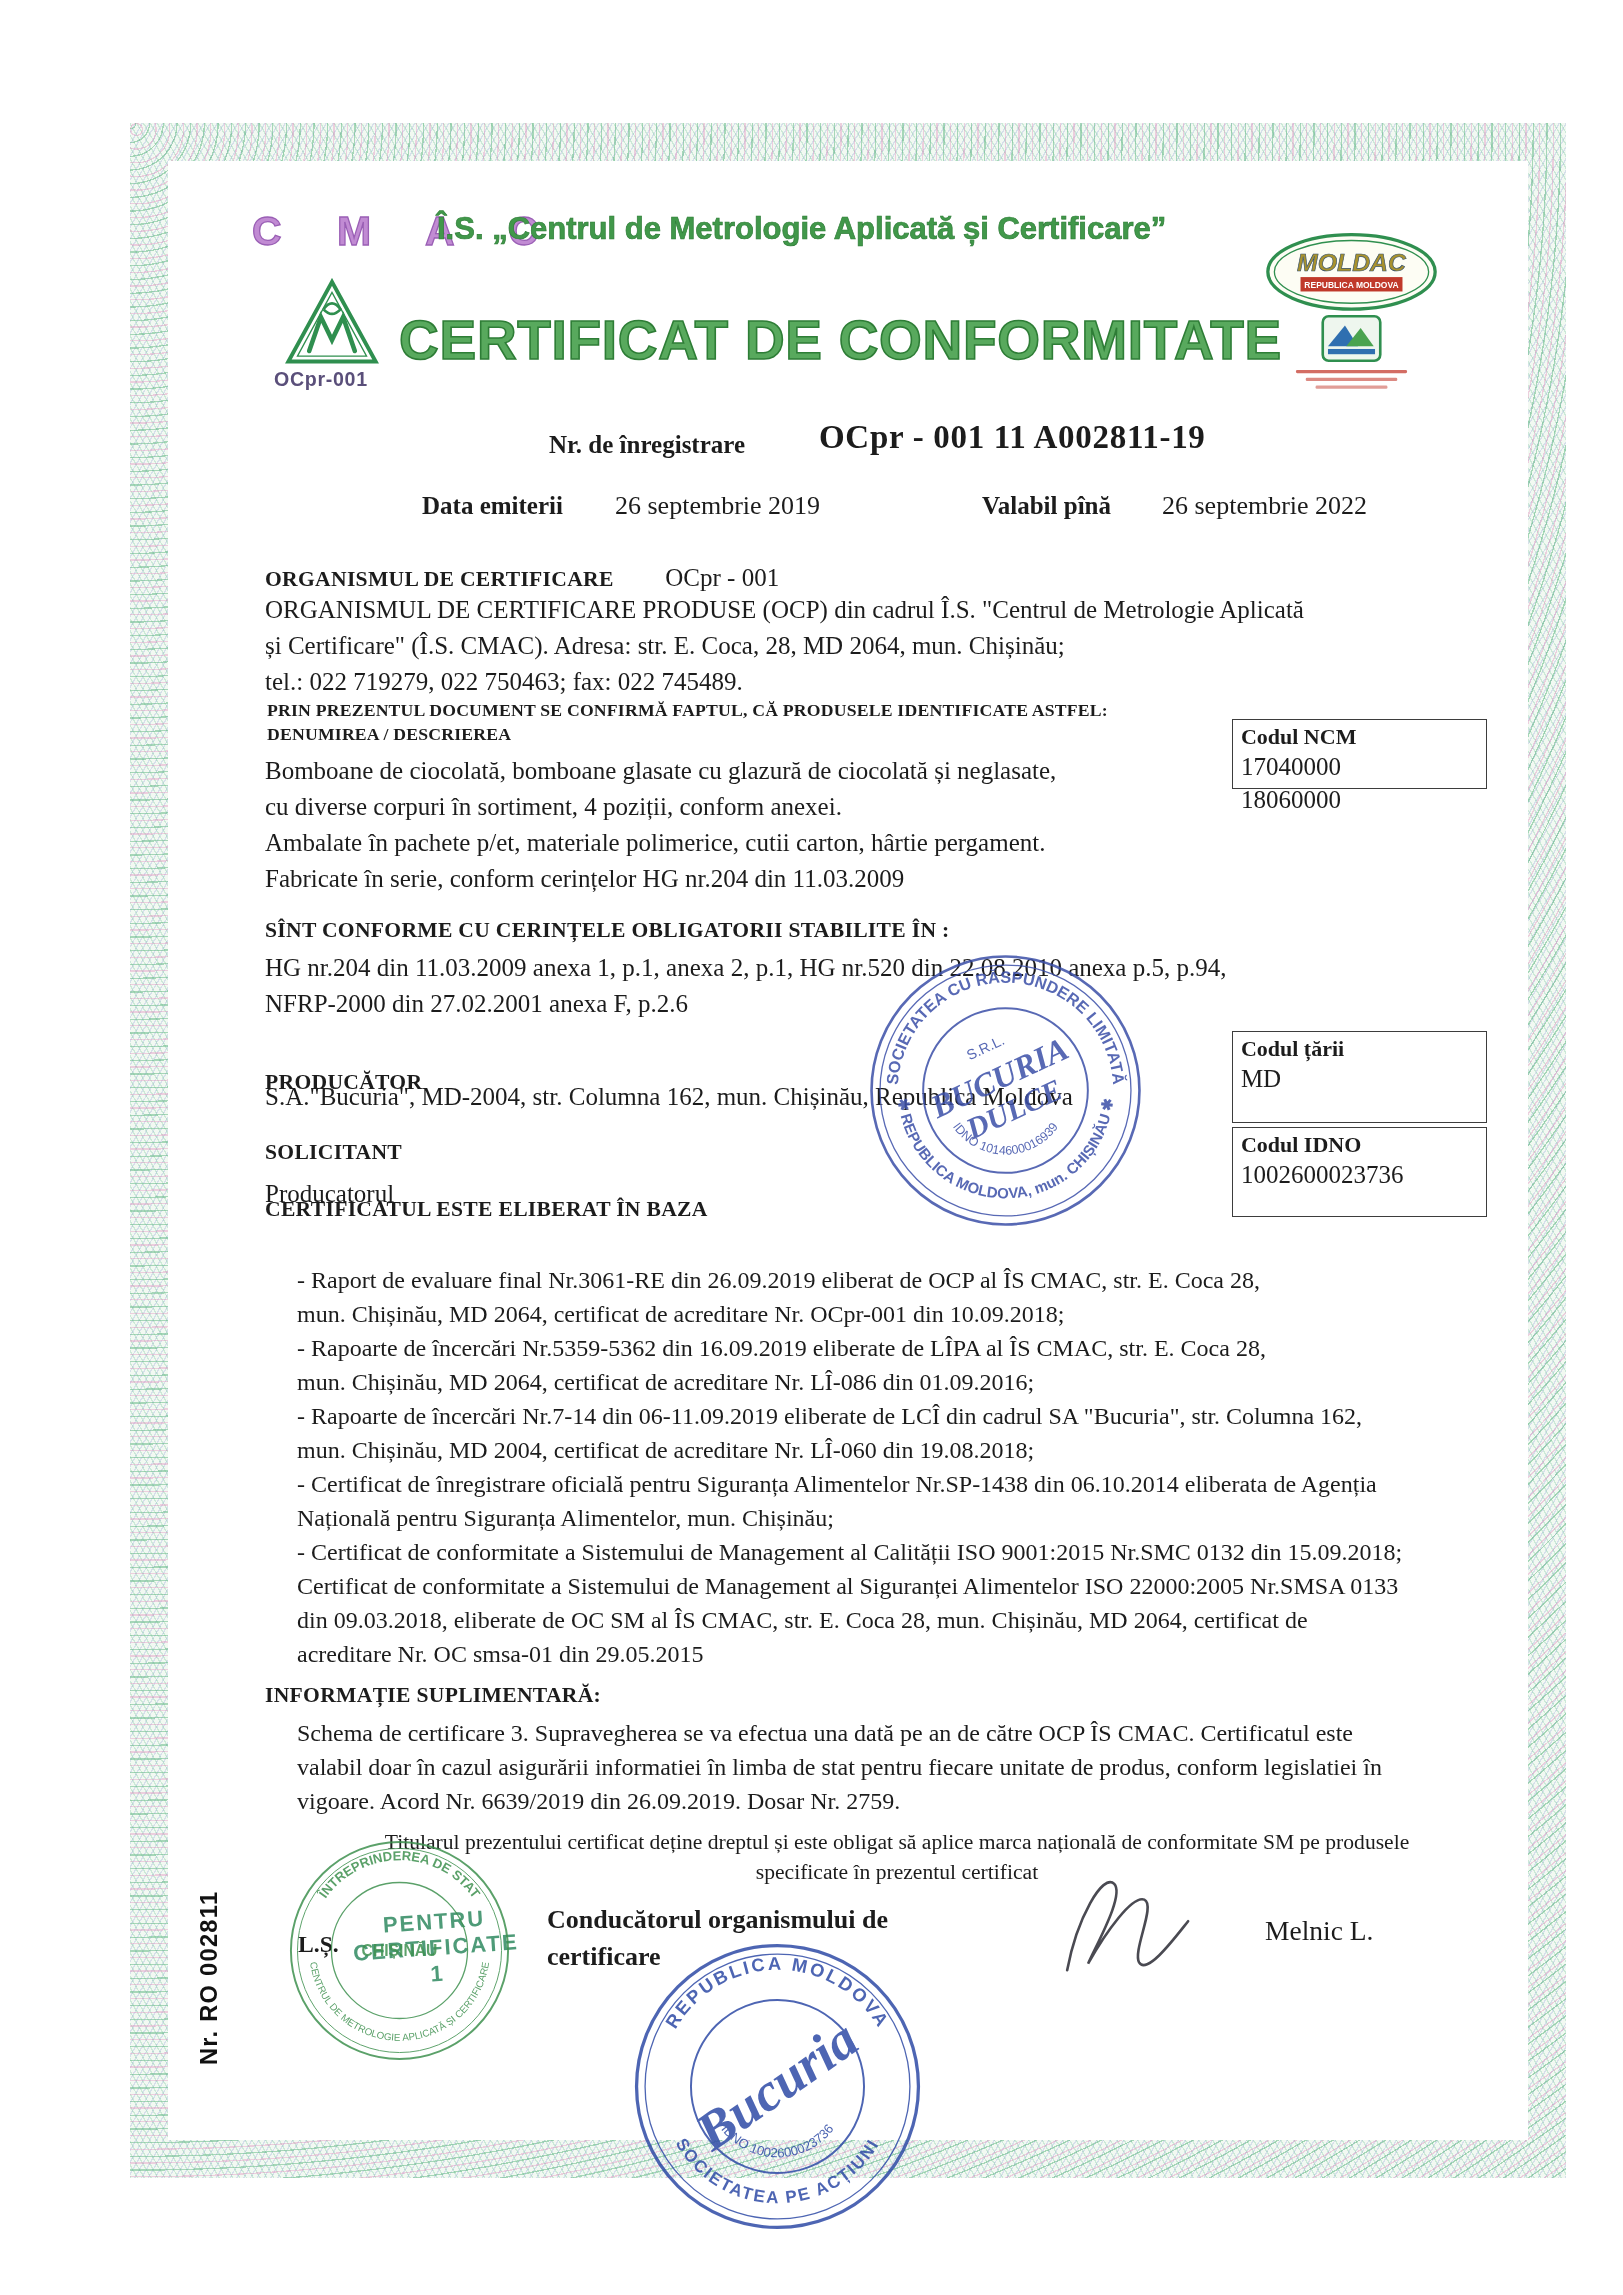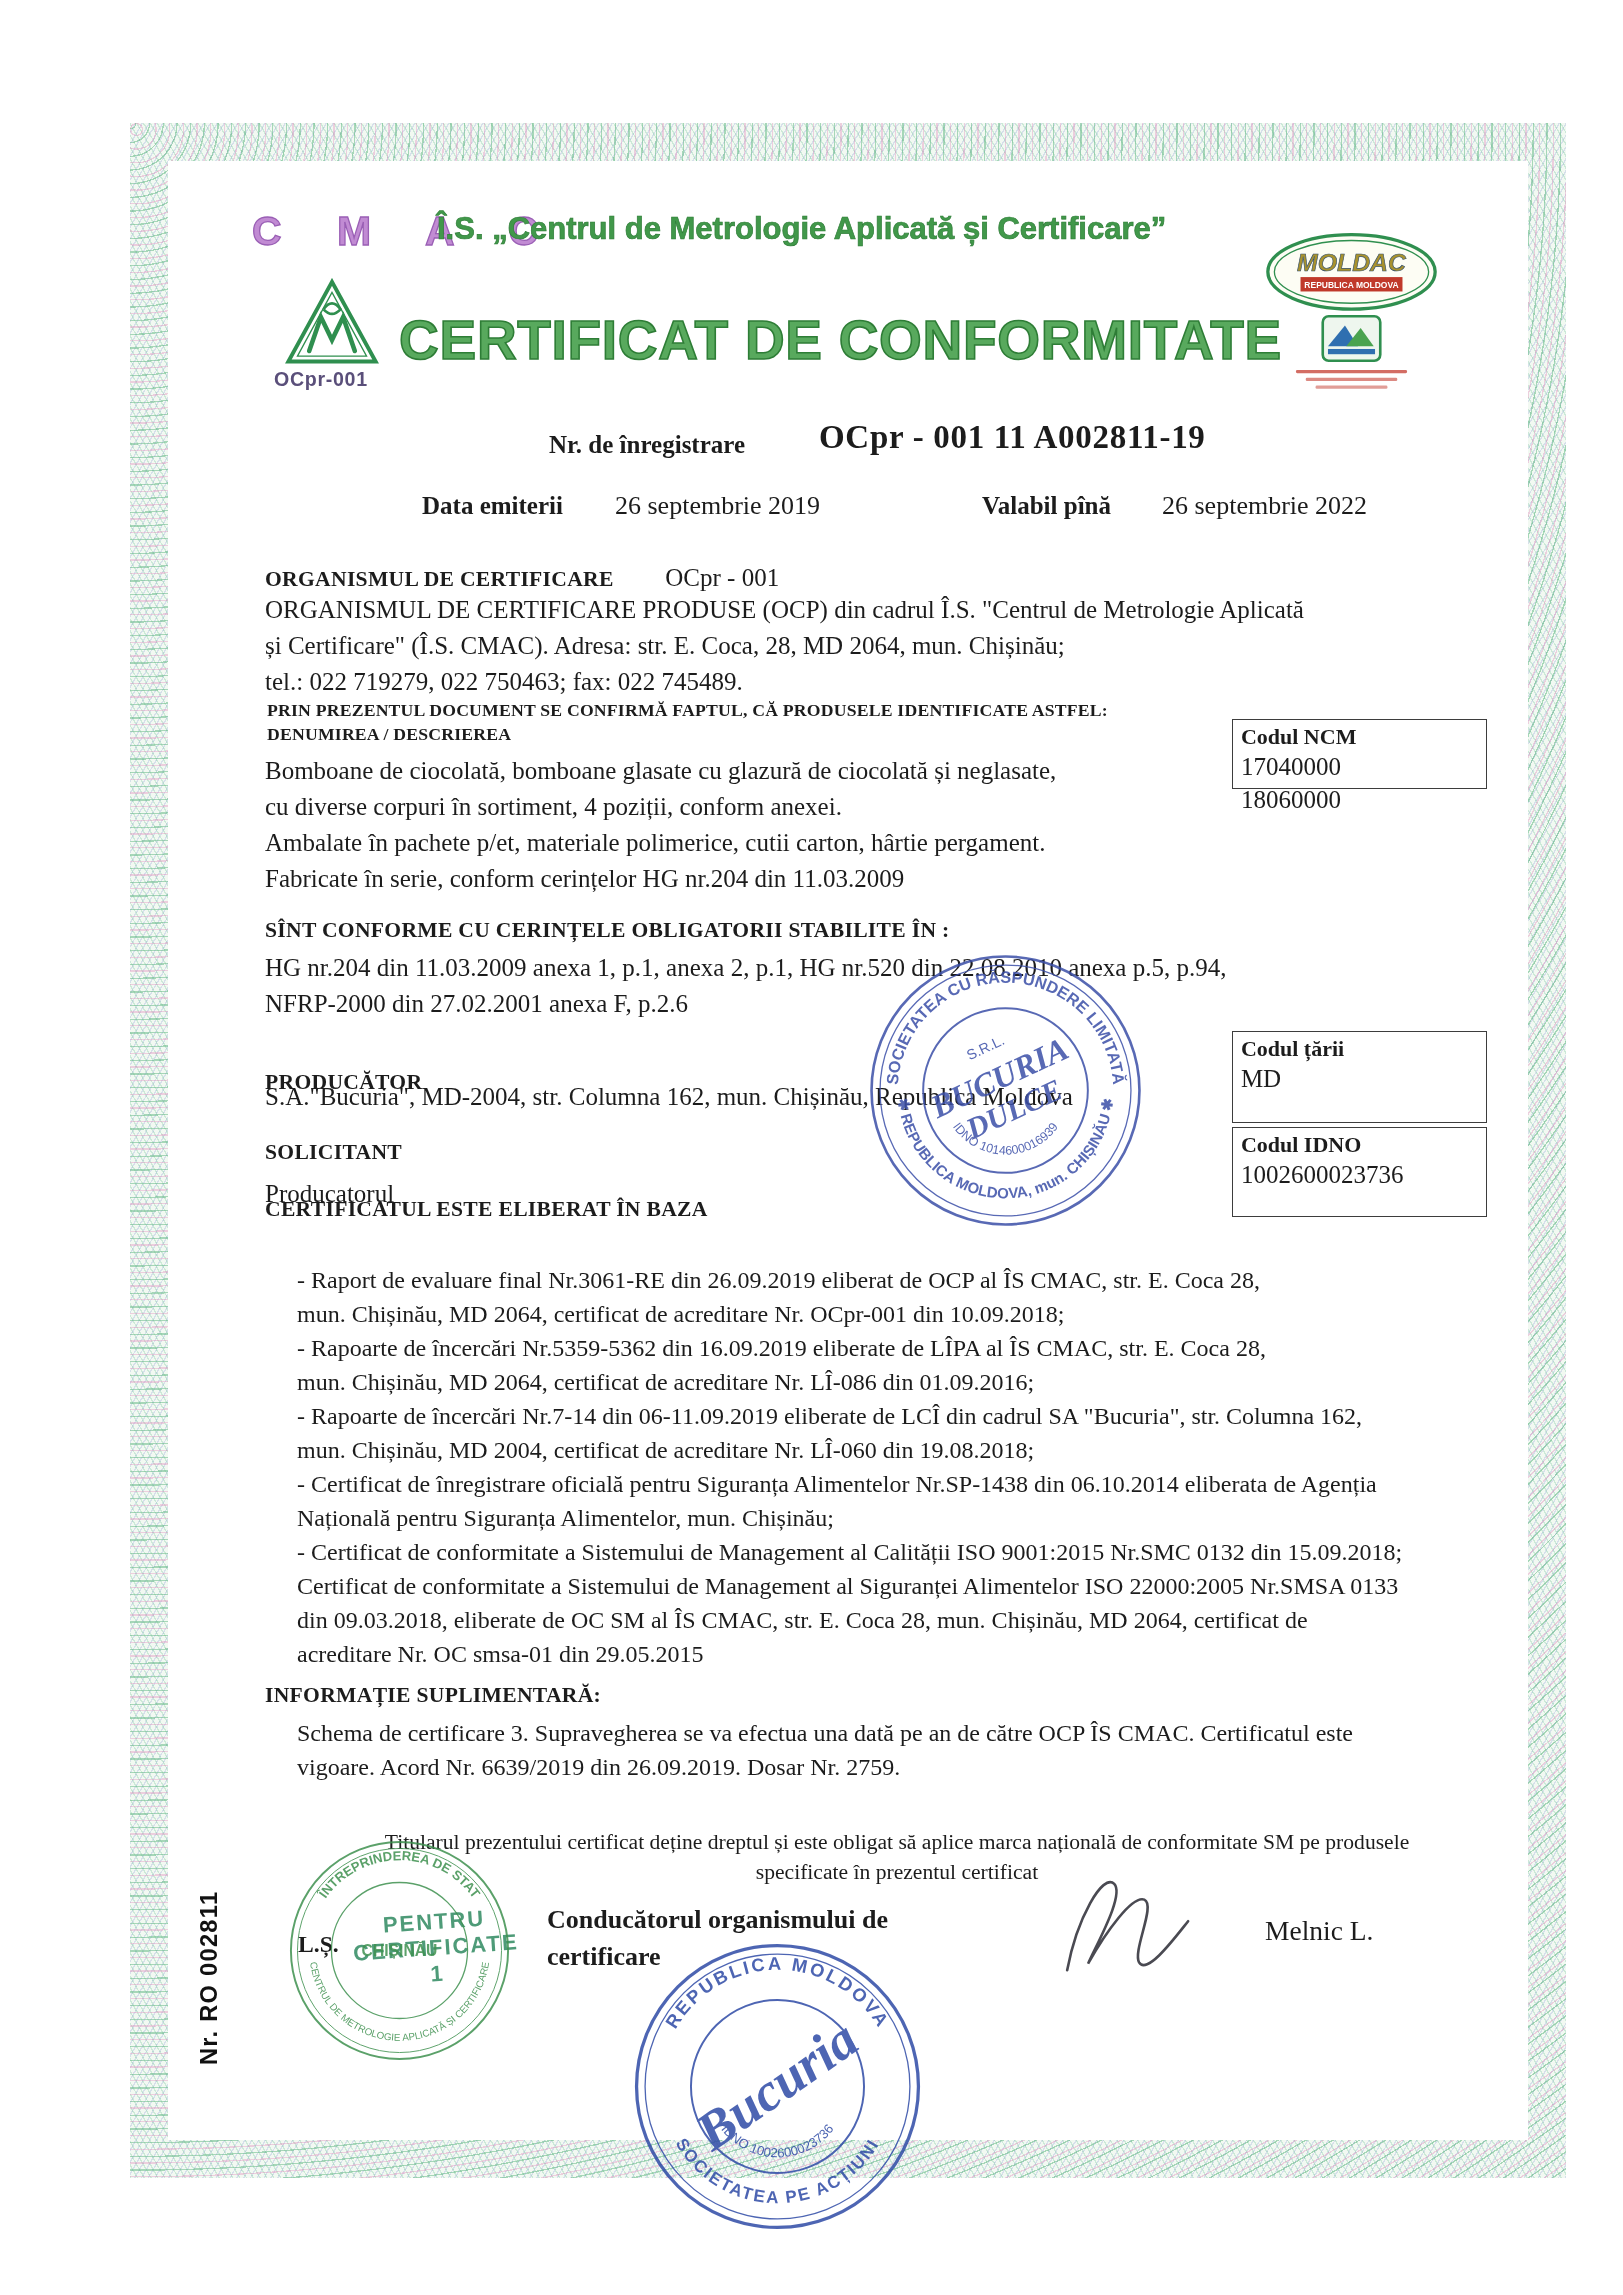--- a/index.html
+++ b/index.html
@@ -189,20 +189,21 @@
   <div class="body-line-sm">Națională pentru Siguranța Alimentelor, mun. Chișinău;</div>
   <div class="body-line-sm">- Certificat de conformitate a Sistemului de Management al Calității ISO 9001:2015 Nr.SMC 0132 din 15.09.2018;</div>
   <div class="body-line-sm">Certificat de conformitate a Sistemului de Management al Siguranței Alimentelor ISO 22000:2005 Nr.SMSA 0133</div>
   <div class="body-line-sm">din 09.03.2018, eliberate de OC SM al ÎS CMAC, str. E. Coca 28, mun. Chișinău, MD 2064, certificat de</div>
   <div class="body-line-sm">acreditare Nr. OC smsa-01 din 29.05.2015</div>
 </div>
 
 <div class="abs sec-header" style="left:265px;top:1683px;">INFORMAȚIE SUPLIMENTARĂ:</div>
 <div class="abs" style="left:265px;top:1716px;">
   <div class="body-line-sm">Schema de certificare 3. Supravegherea se va efectua una dată pe an de către OCP ÎS CMAC. Certificatul este</div>
+  <div class="body-line-sm">valabil doar în cazul asigurării informatiei în limba de stat pentru fiecare unitate de produs, conform legislatiei în</div>
   <div class="body-line-sm">vigoare. Acord Nr. 6639/2019 din 26.09.2019. Dosar Nr. 2759.</div>
 </div>
 
 <div class="abs" style="left:275px;top:1827px;width:1244px;">
   <div class="note-line">Titularul prezentului certificat deține dreptul și este obligat să aplice marca națională de conformitate SM pe produsele</div>
   <div class="note-line">specificate în prezentul certificat</div>
 </div>
 
 <div class="abs b serif" style="left:298px;top:1931px;font-size:23.6px;">L.Ș.</div>
 

